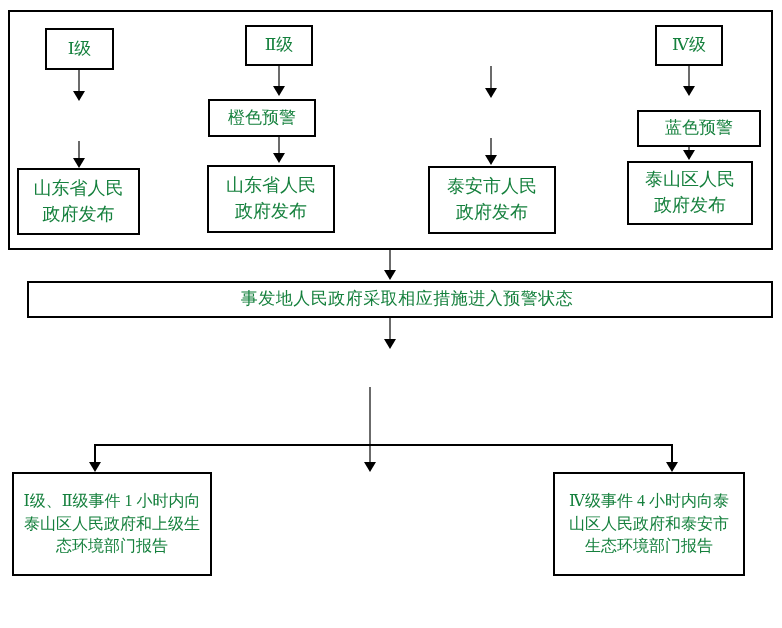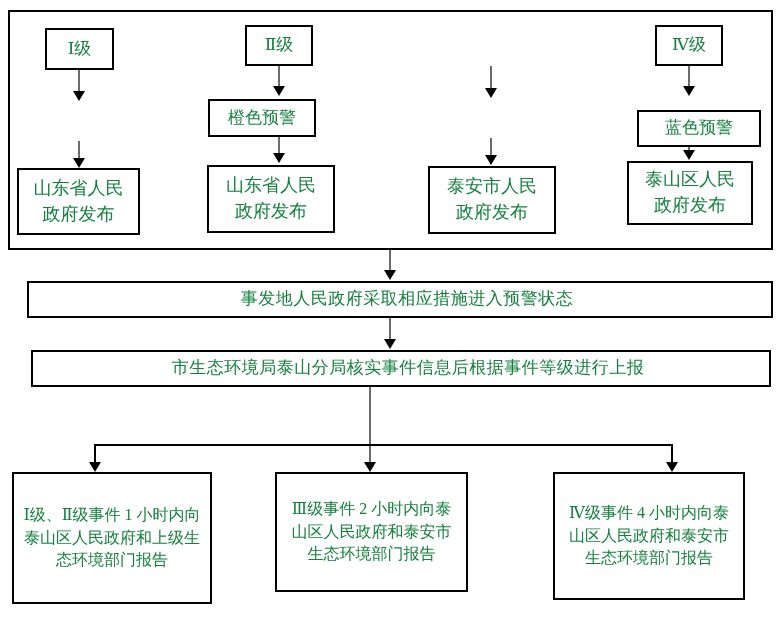--- a/index.html
+++ b/index.html
@@ -115,30 +115,28 @@
 政府发布</div>
 
   <div class="vline" style="left:389px; top:250px; height:21px;"></div>
   <div class="arrow" style="left:384px; top:270px;"></div>
 
   <div class="box bar-box" style="left:27px; top:281px; width:746px; height:37px;">事发地人民政府采取相应措施进入预警状态</div>
 
   <div class="vline" style="left:389px; top:318px; height:23px;"></div>
   <div class="arrow" style="left:384px; top:339px;"></div>
 
-  <div class="box bar-box" style="left:31px; top:350px; width:740px; height:37px;">市生态环境局泰山分局核实事件信息后根据事件等级进行上报</div>
 
   <div class="vline" style="left:369px; top:387px; height:78px;"></div>
   <div class="hline" style="left:95px; top:444px; width:578px;"></div>
   <div class="vline dark" style="left:94px; top:444px; height:22px;"></div>
   <div class="vline dark" style="left:671px; top:444px; height:22px;"></div>
 
   <div class="arrow" style="left:89px; top:462px;"></div>
   <div class="arrow" style="left:364px; top:462px;"></div>
   <div class="arrow" style="left:666px; top:462px;"></div>
 
-  <div class="box report-box" style="left:12px; top:472px; width:200px; height:132px; padding:0 9px;">Ⅰ级、Ⅱ级事件 1 小时内向泰山区人民政府和上级生态环境部门报告</div>
+  <div class="box report-box" style="left:12px; top:472px; width:200px; height:104px; padding:0 9px;">Ⅰ级、Ⅱ级事件 1 小时内向泰山区人民政府和上级生态环境部门报告</div>
 
-  <div class="box report-box" style="left:275px; top:472px; width:193px; height:120px; padding:0 10px;">Ⅲ级事件 2 小时内向泰山区人民政府和泰安市生态环境部门报告</div>
 
-  <div class="box report-box" style="left:553px; top:472px; width:192px; height:128px; padding:16px 10px;">Ⅳ级事件 4 小时内向泰山区人民政府和泰安市生态环境部门报告</div>
+  <div class="box report-box" style="left:553px; top:472px; width:192px; height:104px; padding:16px 10px;">Ⅳ级事件 4 小时内向泰山区人民政府和泰安市生态环境部门报告</div>
 
 </div>
 
 </body></html>

